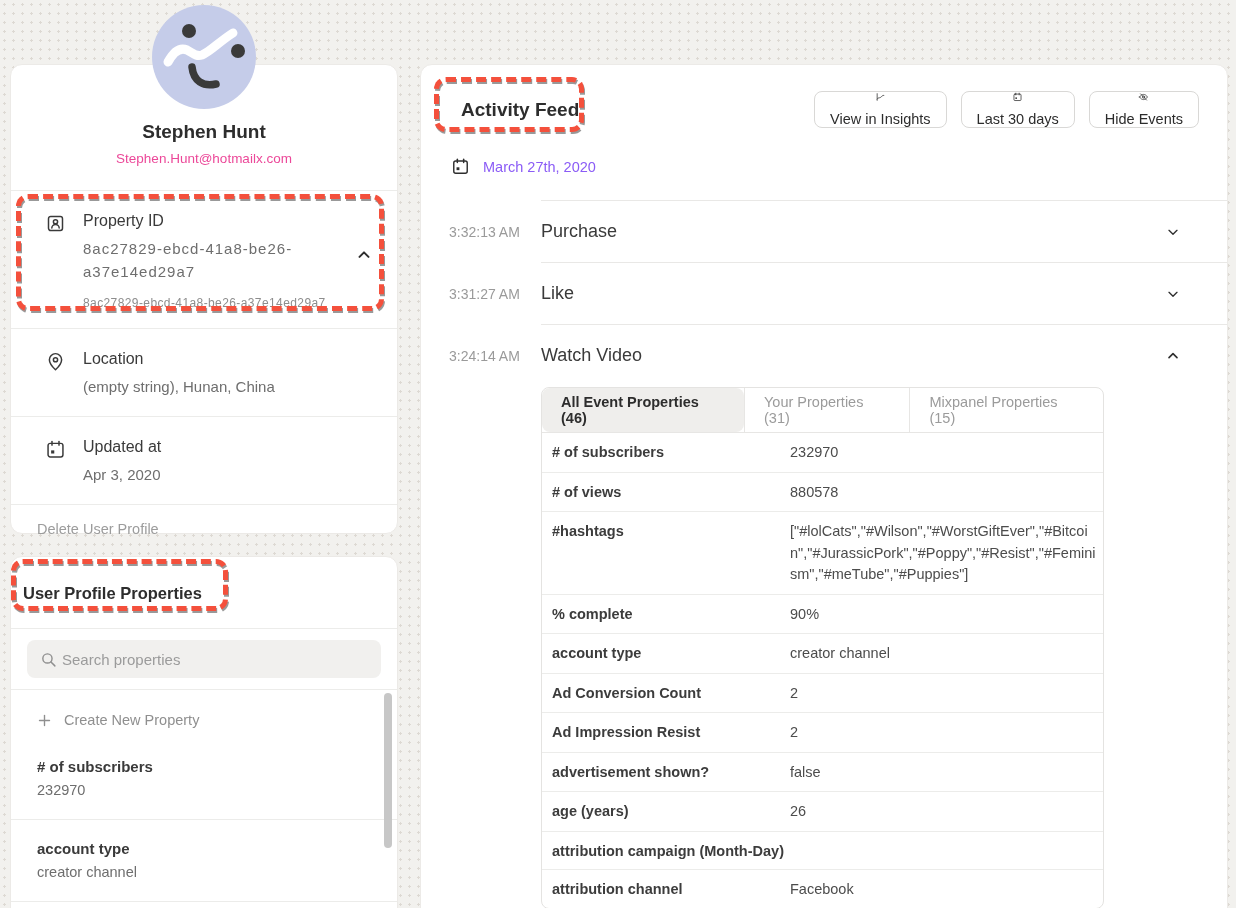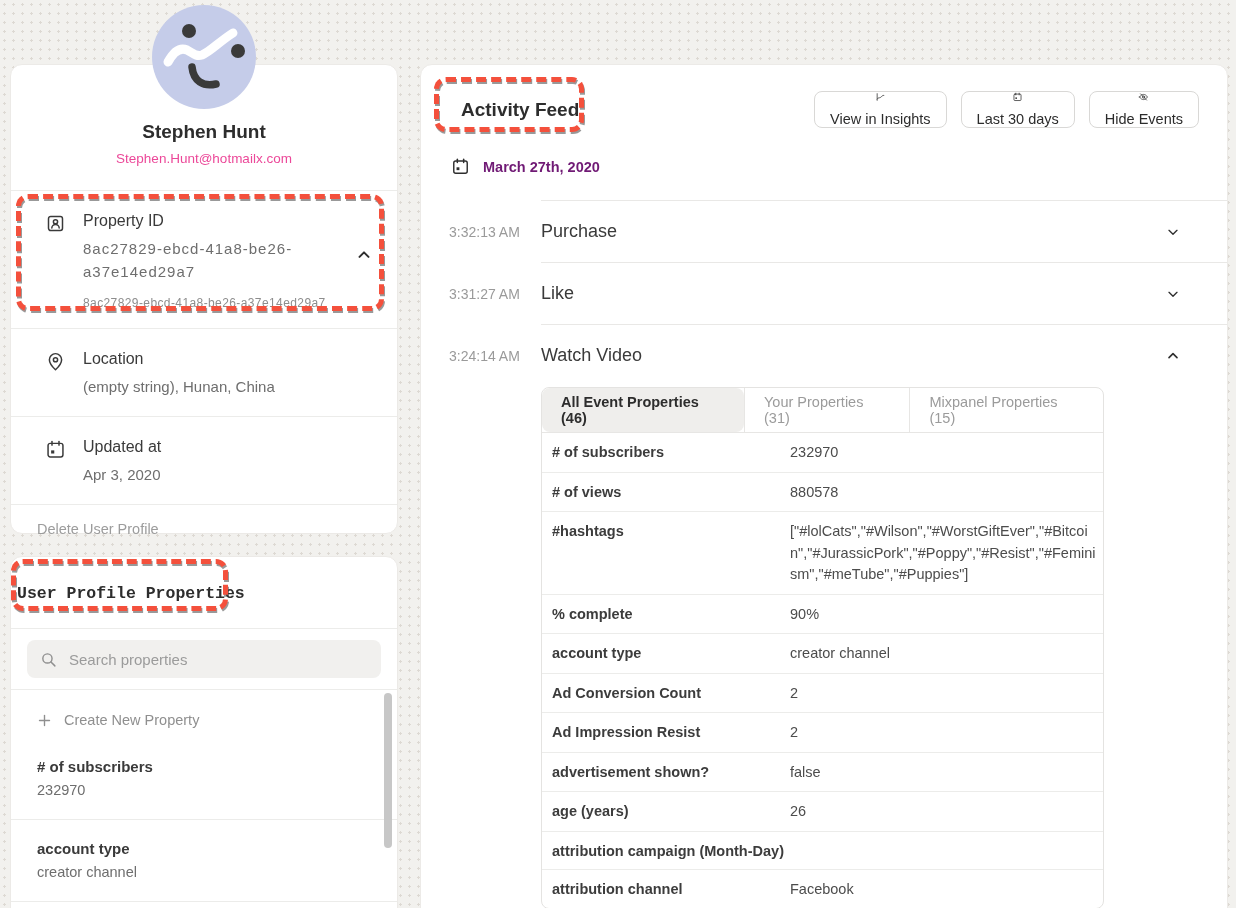--- a/index.html
+++ b/index.html
@@ -32,24 +32,24 @@
   .row-icon svg { width:21px; height:21px; }
   .row-title { font-size:16px; color:#3a3a3a; }
   .row-value { font-size:15px; color:#6e6e6e; line-height:23px; margin-top:7px; }
   .id-value { letter-spacing:1px; width:262px; word-break:break-word; }
   .row-subvalue { font-size:12px; color:#8d8d8d; margin-top:13px; letter-spacing:0.4px; }
   .row-chevron { position:absolute; right:24px; top:55px; width:18px; height:18px; color:#2e2e2e; cursor:pointer; }
   .delete-link { padding:16px 0 16px 26px; font-size:14.5px; color:#9c9c9c; cursor:pointer; }
 
   
   #props-card { left:10px; top:556px; width:388px; height:372px; }
-  .props-title-row { padding:27px 6px 25px;font-family:Liberation Mono, monospace; }
+  .props-title-row { padding:27px 12px 25px; }
   .props-title { font-size:16.5px; font-weight:700; color:#2d2d2d; }
   .search-wrap { padding:11px 16px; }
-  .search-box { display:flex; align-items:center; gap:12px; height:38px; background:#f1f0ee; border-radius:8px; padding:0 13px; }
+  .search-box { display:flex; align-items:center; gap:5px; height:38px; background:#f1f0ee; border-radius:8px; padding:0 13px; }
   .search-box svg { width:17px; height:17px; color:#8f8f8f; flex-shrink:0; }
   .search-box input { border:none; outline:none; background:transparent; font-family:"Liberation Sans",sans-serif; font-size:15px; color:#3a3a3a; width:100%; }
   .search-box input::placeholder { color:#9b9b9b; }
   .props-list { position:relative; }
   .create-new { display:flex; align-items:center; gap:12px; padding:22px 0 10px 26px; font-size:14.5px; color:#8f8f8f; cursor:pointer; }
   .create-new svg { width:15px; height:15px; color:#8f8f8f; }
   .prop-item { padding:20px 0 21px 26px; }
   .prop-name { font-size:15px; font-weight:700; color:#3a3a3a; }
   .prop-value { font-size:14.5px; color:#6e6e6e; margin-top:7px; }
   #props-scrollbar { position:absolute; right:5px; top:136px; width:8px; height:155px; background:#c7c7c7; border-radius:4px; cursor:pointer; }
@@ -58,21 +58,21 @@
   #feed-card { left:420px; top:64px; width:808px; height:868px; }
   .feed-header { display:flex; justify-content:space-between; align-items:center; padding:26px 28px 20px 40px; }
   .feed-title { font-size:19px; font-weight:700; color:#2d2d2d; }
   .feed-buttons { display:flex; gap:14px; }
   .btn { display:flex; align-items:center; gap:9px; height:37px; padding:0 15px; background:#fff;
          border:1px solid #d9d8d6; border-radius:8px; font-size:14.5px; color:#2c2c2c; cursor:pointer;
          font-family:"Liberation Sans",sans-serif;flex-direction:column; }
   .btn svg { width:19px; height:19px; color:#2c2c2c; }
   .date-row { display:flex; align-items:center; gap:13px; padding:9px 0 0 30px; }
   .date-row svg { width:19px; height:19px; color:#2e2e2e; }
-  .date-text { font-size:14.5px; font-weight:700; color:#701a75; }
+  .date-text { font-size:14.5px; font-weight:400; color:#8b5cf6; }
   .events { margin-top:24px; }
   .event-divider { height:1px; background:#e9e8e6; margin-left:120px; }
   .event-row { display:flex; align-items:center; height:61px; padding-left:28px; }
   .event-time { width:92px; font-size:14px; color:#9a9a9a; flex-shrink:0; }
   .event-name { flex:1; font-size:18px; color:#3a3a3a; }
   .event-chevron { margin-right:46px; width:16px; height:16px; color:#2e2e2e; cursor:pointer; }
 
   .event-panel { margin-left:120px; margin-top:1px; width:563px; border:1px solid #e4e3e1; border-radius:8px; background:#fff; }
   .tabs { display:flex; align-items:stretch; height:45px; border-bottom:1px solid #e7e6e4; }
   .tab { display:flex; align-items:center; padding:0 19px; font-size:14.5px; color:#9b9b9b; border-left:1px solid #e7e6e4; cursor:pointer; }

